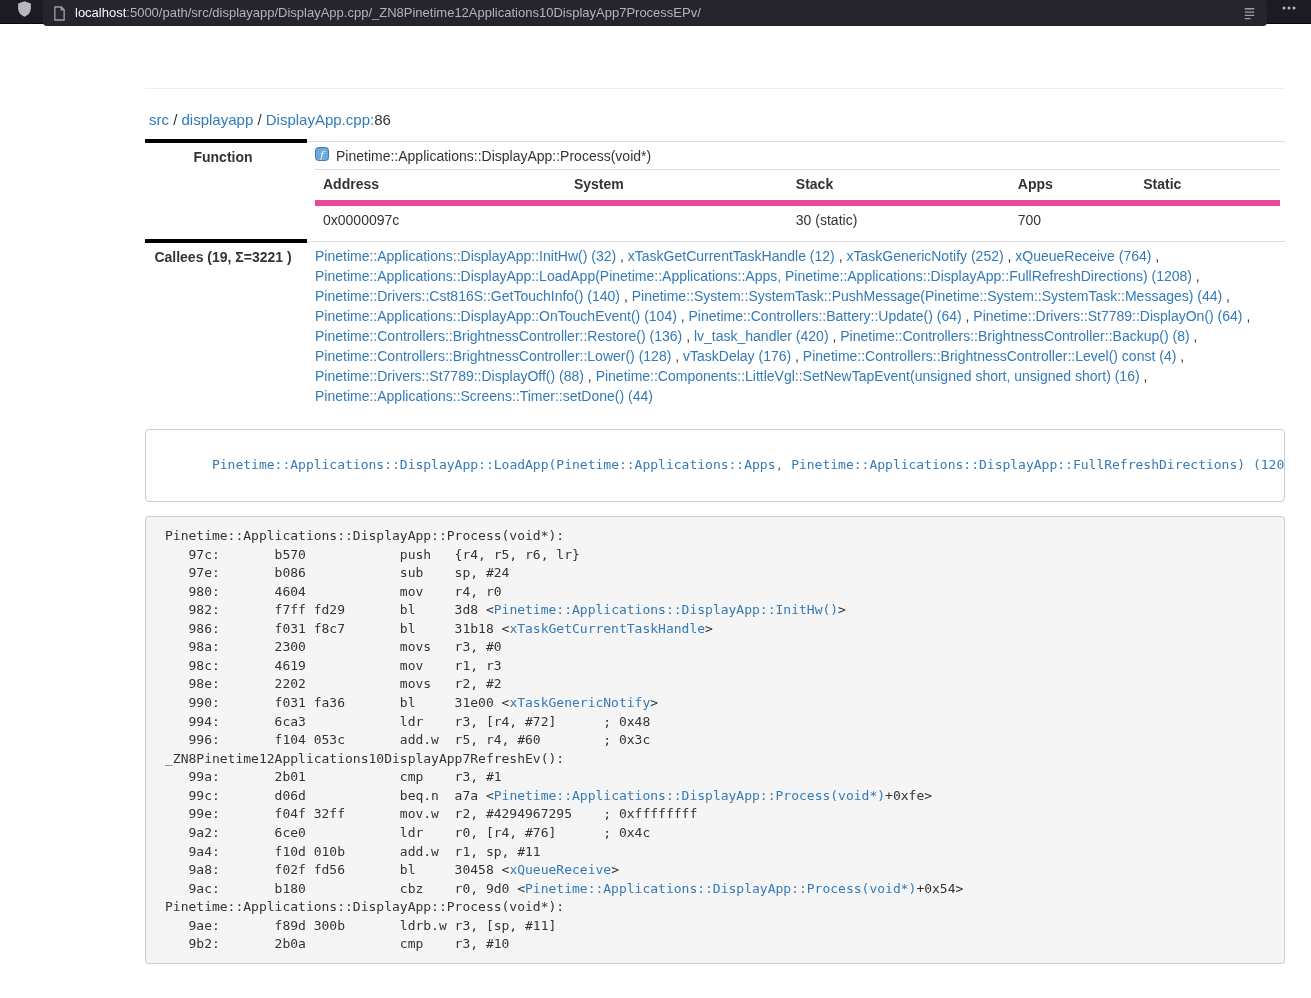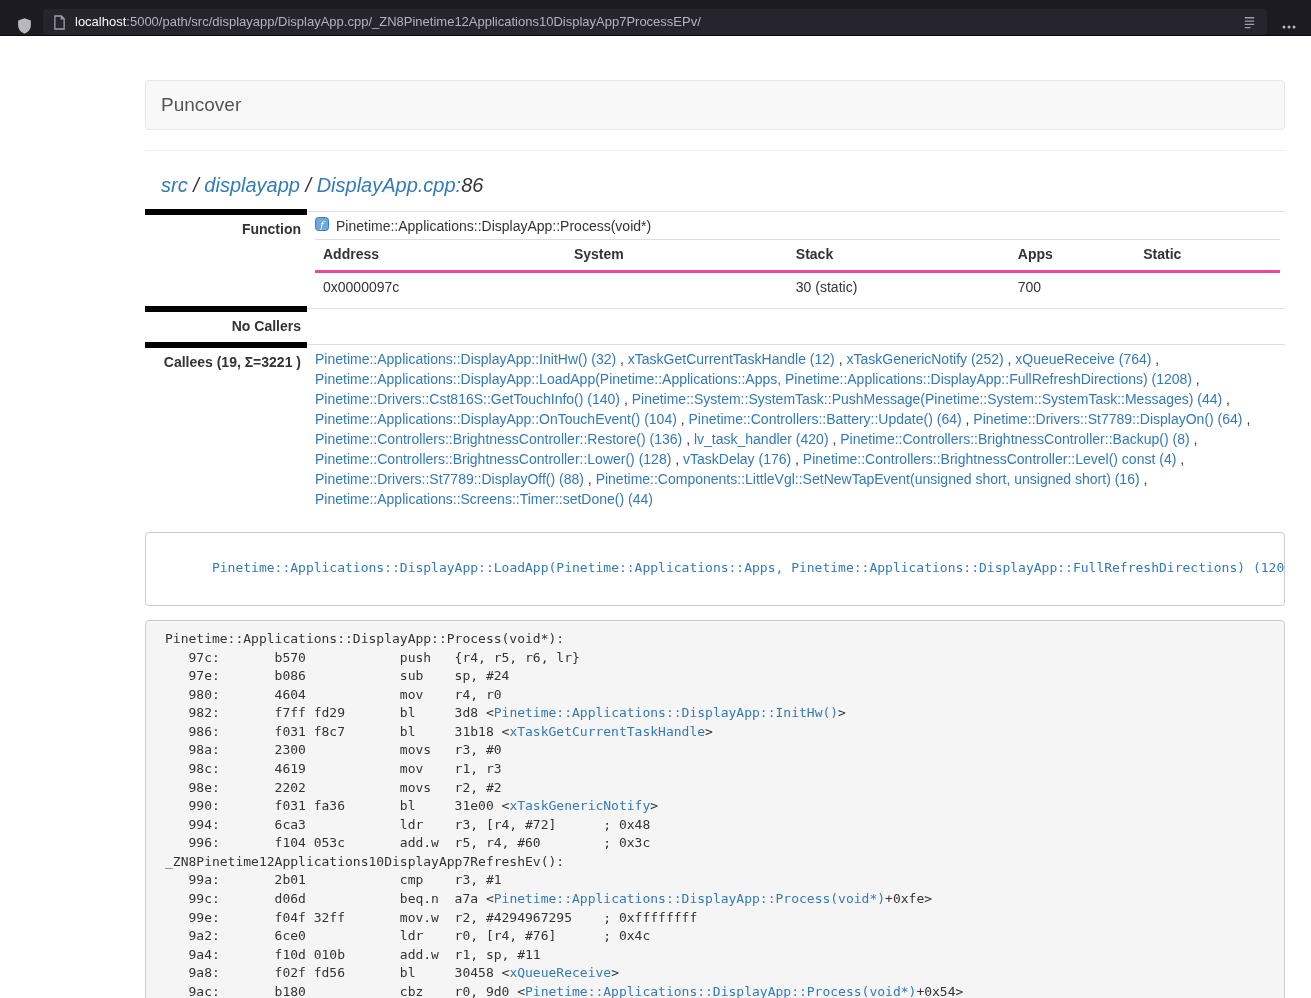--- a/index.html
+++ b/index.html
@@ -7,22 +7,22 @@
   body {
     width: 1311px; height: 998px; overflow: hidden;
     background: #fff; color: #333;
     font-family: "Liberation Sans", sans-serif;
     font-size: 14px; line-height: 1.42857;
   }
   a.lnk { color: #337ab7; text-decoration: none; cursor: pointer; }
 
   
   .browser-bar {
-    height: 36px; background: #1c1b22; border-bottom: 1px solid #0a0a0b;
-    display: flex; align-items: flex-end; padding: 0 10px 0 8px;
+    height: 24px; background: #1c1b22; border-bottom: 1px solid #0a0a0b;
+    display: flex; align-items: flex-start; padding: 0 10px 0 8px;
   }
   .chrome-btn { display: flex; align-items: center; justify-content: center; }
   .shield-btn { margin-left: 8px; }
   .url-bar {
     flex: 1; height: 26px; margin-left: 10px; min-width: 0;
     background: #26252e; border-radius: 4px;
     display: flex; align-items: center; padding: 0 10px;
   }
   .url-text {
     flex: 1; margin-left: 9px; font-size: 13px;
@@ -37,38 +37,38 @@
   .container { width: 1140px; margin-left: 145px; }
 
   .navbar {
     height: 50px; background: #f8f8f8; border: 1px solid #e7e7e7;
     border-radius: 4px; display: flex; align-items: center; margin-bottom: 10px;
   }
   .brand { font-size: 19px; color: #555; padding: 0 15px; }
 
   hr { border: 0; border-top: 1px solid #eee; margin: 20px 0; }
 
-  .breadcrumb { margin: 0 0 9px 16px; font-size: 20px; font-style: italic; }
+  .breadcrumb { margin: 0 0 9px 4px; font-size: 15px; }
   .crumb-sep { color: #333; }
 
   table.main { width: 100%; border-collapse: collapse; }
   table.main > tbody > tr > th {
-    width: 162px; text-align: right; vertical-align: top; font-weight: bold;
-    padding: 5px 6px 5px 0; border-top: 6px solid #000000;
+    width: 162px; text-align: center; vertical-align: top; font-weight: bold;
+    padding: 5px 6px 5px 0; border-top: 4px solid #000000;
   }
   table.main > tbody > tr > td {
     vertical-align: top; padding: 5px 5px 5px 8px; border-top: 1px solid #ddd;
   }
 
   .fn-line { display: flex; align-items: center; gap: 7px; }
 
   table.inner { width: 100%; border-collapse: collapse; margin-top: 2px; }
   table.inner th {
     text-align: left; font-weight: bold; padding: 5px 8px;
-    border-top: 1px solid #ddd; border-bottom: 3px solid #ec4899;
+    border-top: 1px solid #ddd; border-bottom: 6px solid #ec4899;
   }
   table.inner td { padding: 5px 8px; }
 
   .sym-panel {
     margin-top: 17px; background: #fff; border: 1px solid #ccc; border-radius: 4px;
     padding: 8px 19px;
     font-family: "DejaVu Sans Mono", monospace; font-size: 13px; line-height: 1.42857;
     white-space: pre; overflow: hidden;
   }
 
@@ -109,23 +109,20 @@
       <circle cx="3" cy="8" r="1.5"></circle>
         <circle cx="8" cy="8" r="1.5"></circle>
         <circle cx="13" cy="8" r="1.5"></circle>
     </svg>
   </span>
 </div>
 
 <div class="page">
   <div class="container">
 
-    <nav class="navbar">
-      <a class="brand">Puncover</a>
-    </nav>
 
     <hr>
 
     <div class="breadcrumb">
       <a class="lnk" href="#">src</a><span class="crumb-sep"> / </span><a class="lnk" href="#">displayapp</a><span class="crumb-sep"> / </span><a class="lnk" href="#">DisplayApp.cpp:</a><span>86</span>
     </div>
 
     <table class="main">
       <tbody>
         <tr>
@@ -163,24 +160,20 @@
                   <td></td>
                   <td>30 (static)</td>
                   <td>700</td>
                   <td></td>
                 </tr>
               </tbody>
             </table>
           </td>
         </tr>
         <tr>
-          <th>No Callers</th>
-          <td></td>
-        </tr>
-        <tr>
           <th>Callees (19, Σ=3221 )</th>
           <td><a class="lnk" href="#">Pinetime::Applications::DisplayApp::InitHw() (32)</a> , <a class="lnk" href="#">xTaskGetCurrentTaskHandle (12)</a> , <a class="lnk" href="#">xTaskGenericNotify (252)</a> , <a class="lnk" href="#">xQueueReceive (764)</a> , <a class="lnk" href="#">Pinetime::Applications::DisplayApp::LoadApp(Pinetime::Applications::Apps, Pinetime::Applications::DisplayApp::FullRefreshDirections) (1208)</a> , <a class="lnk" href="#">Pinetime::Drivers::Cst816S::GetTouchInfo() (140)</a> , <a class="lnk" href="#">Pinetime::System::SystemTask::PushMessage(Pinetime::System::SystemTask::Messages) (44)</a> , <a class="lnk" href="#">Pinetime::Applications::DisplayApp::OnTouchEvent() (104)</a> , <a class="lnk" href="#">Pinetime::Controllers::Battery::Update() (64)</a> , <a class="lnk" href="#">Pinetime::Drivers::St7789::DisplayOn() (64)</a> , <a class="lnk" href="#">Pinetime::Controllers::BrightnessController::Restore() (136)</a> , <a class="lnk" href="#">lv_task_handler (420)</a> , <a class="lnk" href="#">Pinetime::Controllers::BrightnessController::Backup() (8)</a> , <a class="lnk" href="#">Pinetime::Controllers::BrightnessController::Lower() (128)</a> , <a class="lnk" href="#">vTaskDelay (176)</a> , <a class="lnk" href="#">Pinetime::Controllers::BrightnessController::Level() const (4)</a> , <a class="lnk" href="#">Pinetime::Drivers::St7789::DisplayOff() (88)</a> , <a class="lnk" href="#">Pinetime::Components::LittleVgl::SetNewTapEvent(unsigned short, unsigned short) (16)</a> , <a class="lnk" href="#">Pinetime::Applications::Screens::Timer::setDone() (44)</a></td>
         </tr>
       </tbody>
     </table>
 
     <div class="sym-panel">
       <a class="lnk" href="#">Pinetime::Applications::DisplayApp::LoadApp(Pinetime::Applications::Apps, Pinetime::Applications::DisplayApp::FullRefreshDirections) (1208)</a>
     </div>
 

